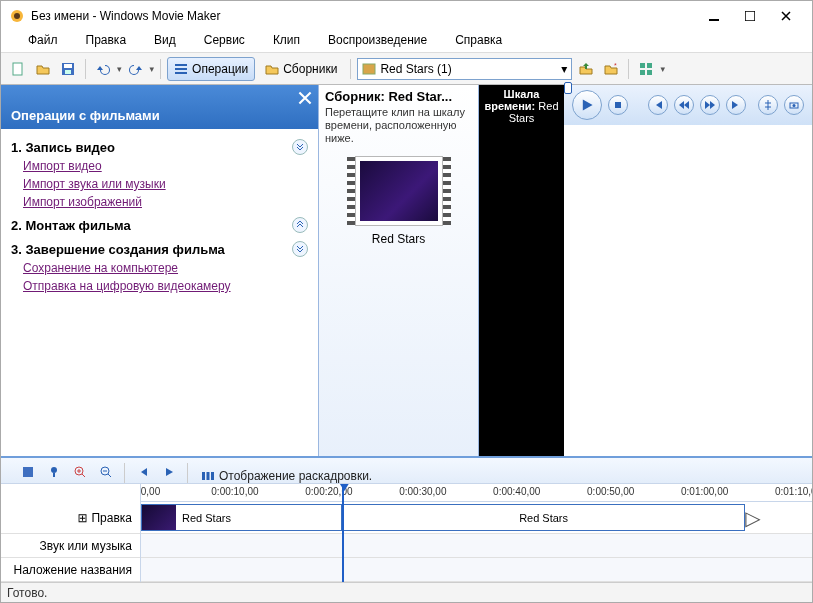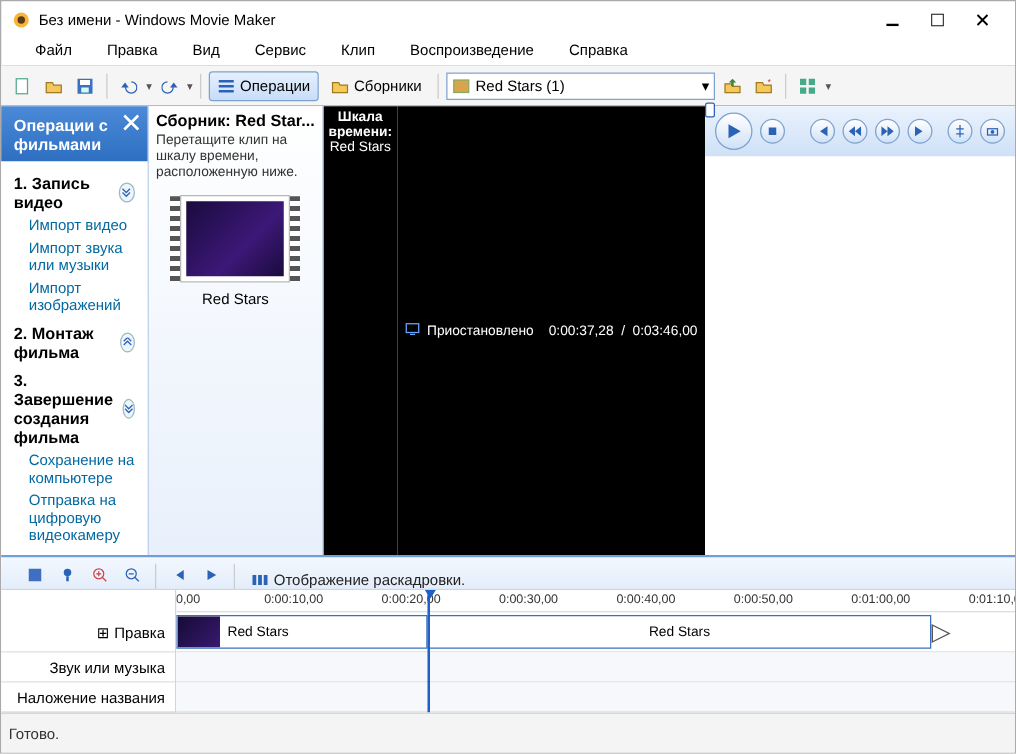--- a/index.html
+++ b/index.html
@@ -22,21 +22,21 @@
 .combo .combo-icon { width: 14px; height: 14px; margin-right: 4px; }
 .combo .combo-arrow { margin-left: auto; }
 .main { flex: 1; display: flex; min-height: 0; }
 .tasks { width: 318px; display: flex; flex-direction: column; border-right: 1px solid #9bb7e0; }
 .tasks-head { background: linear-gradient(#4a8ad8,#2f6fc1); color: #fff; height: 44px; display: flex; align-items: flex-end; padding: 6px 10px; font-weight: bold; font-size: 13px; position: relative; }
 .tasks-head .closex { position: absolute; right: 6px; top: 6px; width: 14px; height: 14px; color: #dfeeff; }
 .tasks-body { flex: 1; background: #fff; overflow: hidden; padding: 4px 0; }
 .task-section { padding: 6px 10px 2px 10px; display: flex; align-items: center; justify-content: space-between; }
 .task-section .sec-title { font-weight: bold; font-size: 13px; }
 .task-section .chev { width: 16px; height: 16px; border: 1px solid #9bb; border-radius: 50%; display: flex; align-items: center; justify-content: center; background: #eef5ff; }
-.task-link { display: block; padding: 2px 10px 2px 22px; color: #0369a1; font-size: 12px; }
+.task-link { display: block; padding: 2px 10px 2px 22px; color: #701a75; font-size: 12px; text-decoration: underline; }
 .collections { width: 160px; background: linear-gradient(#fff,#e8f0fb); border-right: 1px solid #9bb7e0; display: flex; flex-direction: column; padding: 4px 6px; }
 .coll-title { font-weight: bold; font-size: 13px; color: #000; white-space: nowrap; overflow: hidden; text-overflow: ellipsis; }
 .coll-sub { font-size: 11px; color: #333; line-height: 1.2; margin-top: 2px; }
 .thumb-wrap { margin-top: 10px; display: flex; flex-direction: column; align-items: center; }
 .film-thumb { width: 88px; height: 70px; background: #fff; border: 1px solid #b8b8b8; padding: 4px; position: relative; }
 .film-thumb::before, .film-thumb::after { content:""; position:absolute; top:0; bottom:0; width:8px; background: repeating-linear-gradient(#555 0 4px, #fff 4px 8px); }
 .film-thumb::before { left: -9px; }
 .film-thumb::after { right: -9px; }
 .film-thumb .inner { width: 100%; height: 100%; background: linear-gradient(135deg,#1a0b3d,#3c1878 60%,#1a0b3d); }
 .thumb-label { margin-top: 6px; font-size: 12px; }
@@ -66,21 +66,21 @@
 .ruler { height: 18px; border-bottom: 1px solid #c8d6ea; position: relative; font-size: 10px; color: #333; }
 .ruler .tick { position: absolute; top: 2px; transform: translateX(-50%); white-space: nowrap; }
 .track { height: 32px; border-bottom: 1px solid #e0e0e0; position: relative; background: #fff; }
 .track.small { height: 24px; background: #f6f8fc; }
 .clip { position: absolute; top: 2px; bottom: 2px; background: #fff; border: 1px solid #3a6fbf; display: flex; align-items: center; font-size: 11px; overflow: hidden; }
 .clip .clip-thumb { width: 34px; height: 100%; background: linear-gradient(135deg,#150a35,#3a1a72); }
 .clip .clip-label { padding: 0 6px; }
 .playhead { position: absolute; top: 0; bottom: 0; width: 0; border-left: 2px solid #1f5fc7; z-index: 5; }
 .playhead::before { content:""; position:absolute; top:-1px; left:-5px; width:10px; height:8px; background:#1f5fc7; clip-path: polygon(0 0,100% 0,50% 100%); }
 .end-marker { position: absolute; top: 0; bottom: 0; width: 16px; display:flex; align-items:center; justify-content:center; color:#555; font-size:20px; }
-.statusbar { height: 32px; border-top: 1px solid #ccc; display: flex; align-items: center; padding: 0 6px; font-size: 12px; color: #333; background: #f4f4f4; }
+.statusbar { height: 20px; border-top: 1px solid #ccc; display: flex; align-items: center; padding: 0 6px; font-size: 12px; color: #333; background: #f4f4f4; }
 </style>
 </head>
 <body>
 
 <div class="window">
 
   <div class="titlebar">
     <span class="app-icon">
       <svg viewBox="0 0 16 16">
           <circle cx="8" cy="8" r="6" fill="#f7b63b"></circle>
@@ -250,31 +250,20 @@
       </div>
     </div>
 
     <div class="preview">
       <div class="preview-title">
         <span class="bold">Шкала времени:</span>
         <span>Red Stars</span>
       </div>
       <div class="preview-video">
         <div class="stage"></div>
-      </div>
-      <div class="preview-status">
-        <span><svg width="12" height="12" viewBox="0 0 12 12">
-              <rect x="1" y="2" width="10" height="7" fill="none" stroke="#6af"></rect>
-              <rect x="4" y="10" width="4" height="1" fill="#6af"></rect>
-            </svg></span>
-        <span>Приостановлено</span>
-        <span class="spacer"></span>
-        <span>0:00:37,28</span>
-        <span>/</span>
-        <span>0:03:46,00</span>
       </div>
       <div style="height:6px;background:linear-gradient(#cfe1f7,#eaf2fd);position:relative">
         <div style="position:absolute;left:0;top:0;bottom:0;width:16%;background:#2a62b5"></div>
         <div style="position:absolute;left:16%;top:-3px;width:8px;height:12px;background:#fff;border:1px solid #2a62b5;border-radius:2px"></div>
       </div>
       <div class="preview-controls">
         <div class="pc-btn big">
             <svg viewBox="0 0 10 10">
               <path d="M2 1v8l7-4z"></path>
             </svg>

